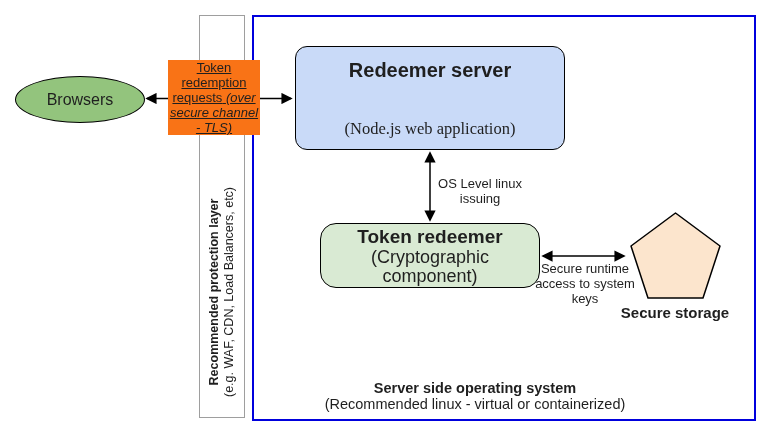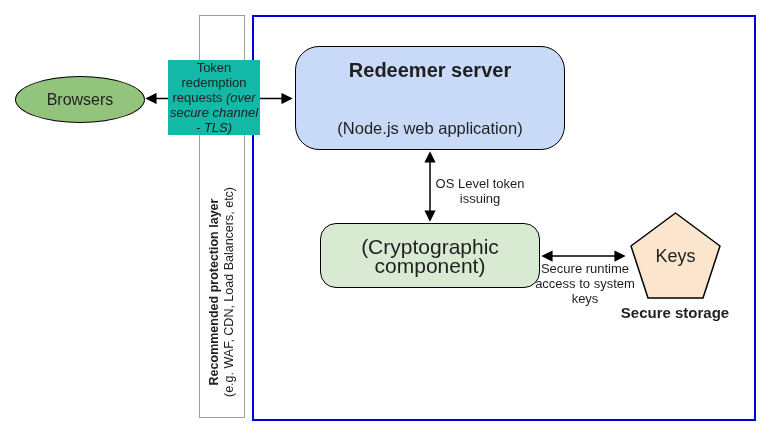--- a/index.html
+++ b/index.html
@@ -68,38 +68,38 @@
     border: 1.5px solid #000;
     border-radius: 50%;
     display: flex; align-items: center; justify-content: center;
     font-size: 16px;
   }
   .box-redeemer {
     left: 295px; top: 46px;
     width: 270px; height: 104px;
     background: var(--redeemer-fill, #c9daf8);
     border: 1.5px solid #000;
-    border-radius: 24px;
+    border-radius: 12px;
     display: flex; flex-direction: column; align-items: center; justify-content: center;
     text-align: center;
     gap: 36px;
   }
   .box-redeemer .title { font-size: 20px; font-weight: bold; line-height: 24px; }
-  .box-redeemer .subtitle { font-size: 16.5px; line-height: 21px; }
+  .box-redeemer .subtitle { font-size: 16.5px; line-height: 21px; font-family: Liberation Serif, serif; }
   .box-token {
     left: 320px; top: 223px;
     width: 220px; height: 65px;
     background: var(--token-fill, #d9ead3);
     border: 1.5px solid #000;
     border-radius: 16px;
     display: flex; flex-direction: column; align-items: center; justify-content: center;
     text-align: center;
   }
   .box-token .title { font-size: 19px; font-weight: bold; line-height: 23px; }
-  .box-token .subtitle { font-size: 21px; line-height: 19px; }
+  .box-token .subtitle { font-size: 18px; line-height: 19px; }
 
   .pentagon-svg { position: absolute; left: 628px; top: 210px; }
   .keys-label {
     position: absolute;
     left: 628px; top: 246px;
     width: 95px;
     text-align: center;
     font-size: 18px;
   }
   .storage-caption {
@@ -118,21 +118,21 @@
     pointer-events: none;
   }
 
   
   .edge-label {
     position: absolute;
     text-align: center;
     font-size: 13px;
     line-height: 15px;
   }
-  .edge-label.bg { background: #14b8a6; }
+  .edge-label.bg { background: #f97316; text-decoration: underline; }
   .edge-label .it { font-style: italic; }
   .lbl-token-redemption { left: 168px; top: 60px; width: 92px; }
   .lbl-os-issuing { left: 425px; top: 176px; width: 110px; }
   .lbl-secure-runtime { left: 533px; top: 261px; width: 104px; }
 </style>
 </head>
 <body>
 
 <div id="canvas">
 
@@ -148,43 +148,47 @@
     </defs>
     <line x1="147" y1="98.5" x2="291" y2="98.5" stroke="#000" stroke-width="1.5" marker-start="url(#ah)" marker-end="url(#ah)"></line>
     <line x1="430" y1="153" x2="430" y2="220" stroke="#000" stroke-width="1.5" marker-start="url(#ah)" marker-end="url(#ah)"></line>
     <line x1="543" y1="256" x2="624" y2="256" stroke="#000" stroke-width="1.5" marker-start="url(#ah)" marker-end="url(#ah)"></line>
   </svg>
 
   <div class="edge-label bg lbl-token-redemption">
     <span>Token redemption requests</span>
     <span class="it">(over secure channel - TLS)</span>
   </div>
-  <div class="edge-label lbl-os-issuing">OS Level token issuing</div>
+  <div class="edge-label lbl-os-issuing">OS Level linux issuing</div>
   <div class="edge-label lbl-secure-runtime">Secure runtime access to system keys</div>
 
   <div class="protection-label">
     <div class="rot">
       <span class="t1">Recommended protection layer</span>
       <span class="t2">(e.g. WAF, CDN, Load Balancers, etc)</span>
     </div>
   </div>
 
   <div class="node ellipse-browsers">
     <span>Browsers</span>
   </div>
 
   <div class="node box-redeemer">
     <div class="title">Redeemer server</div>
     <div class="subtitle">(Node.js web application)</div>
   </div>
 
   <div class="node box-token">
+    <div class="title">Token redeemer</div>
     <div class="subtitle">(Cryptographic component)</div>
   </div>
 
   <svg class="pentagon-svg" width="95" height="90" viewBox="0 0 95 90">
     <polygon points="47.5,3 92,36 75,88 20,88 3,36" fill="#fce5cd" stroke="#000" stroke-width="1.5" stroke-linejoin="round"></polygon>
   </svg>
-  <div class="keys-label">Keys</div>
   <div class="storage-caption">Secure storage</div>
 
+  <div class="os-label">
+    <div class="t1">Server side operating system</div>
+    <div class="t2">(Recommended linux - virtual or containerized)</div>
+  </div>
 
 </div>
 
 </body></html>

